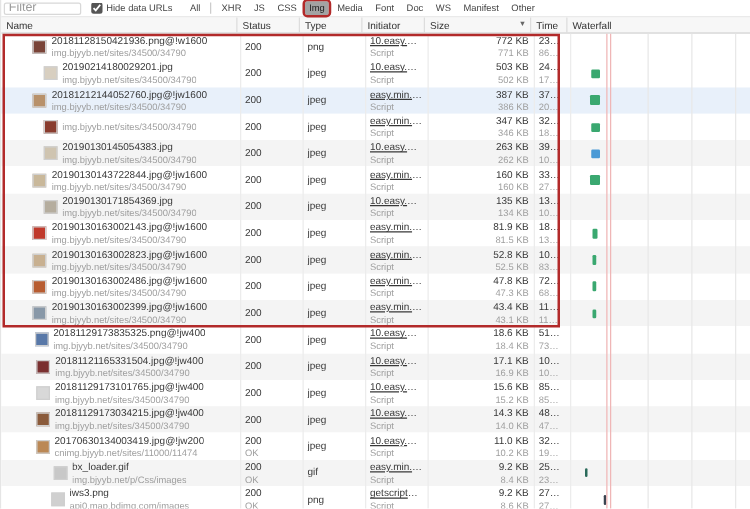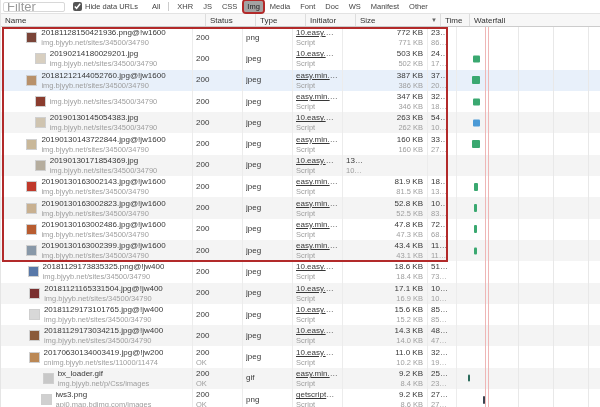--- a/index.html
+++ b/index.html
@@ -2,34 +2,34 @@
 <html><head>
 <meta charset="utf-8">
 <style>
   * { box-sizing: border-box; margin: 0; padding: 0; }
   html,body { background:#fff; }
   body { font-family: "Liberation Sans", "DejaVu Sans", sans-serif; }
   .app { position:relative; width:600px; height:407px; overflow:hidden; background:#fff; border-left:1px solid #e5e5e5; }
 
   
   .toolbar { height:14px; display:flex; align-items:center; border-bottom:1px solid #e3e3e3; font-size:7.5px; color:#333; padding-left:2px; }
-  .filter-input { width:62px; height:10px; font-size:13px; border:1px solid #d8d8d8; border-radius:2px; padding:0 3px; color:#555; outline:none; margin-right:8px; }
+  .filter-input { width:62px; height:10px; font-size:10px; border:1px solid #d8d8d8; border-radius:2px; padding:0 3px; color:#555; outline:none; margin-right:8px; }
   .filter-input::placeholder { color:#9a9a9a; }
   .cb { width:9px; height:9px; margin:0 3px 0 0; accent-color:#555; }
   .cb-label { margin-right:9px; white-space:nowrap; color:#444; }
   .tabs { display:flex; align-items:center; height:14px; }
   .tab { padding:1px 3px; margin:16px 2px; white-space:nowrap; color:#444; cursor:default; border-radius:2px; }
   .tab.selected { background:#a3a3a3; color:#222; outline:2px solid #b22a2a; outline-offset:0px; }
   .tab-sep { width:1px; height:9px; background:#ccc; margin:0 3px; }
 
   
   .grid-header { display:flex; height:13px; background:#f7f7f7; border-bottom:1px solid #ccc; font-size:8px; color:#333; }
   .hcell { display:flex; align-items:center; padding:0 4px; border-right:1px solid #ddd; overflow:hidden; white-space:nowrap; position:relative; }
   .hcell:last-child { border-right:none; }
-  .h-name{width:205px;} .h-status{width:50px;} .h-type{width:50px;} .h-init{width:50px;}
+  .h-name{width:189px;} .h-status{width:50px;} .h-type{width:50px;} .h-init{width:50px;}
   .h-size{width:85px;} .h-time{width:29px;} .h-water{flex:1;}
   .sort-arrow { position:absolute; right:3px; font-size:6px; color:#666; }
 
   
   .rows { position:relative; }
   .row { display:flex; height:21.3px; background:#fff; }
   .row.bg-grey { background:#f4f4f4; }
   .row.bg-blue { background:#e8f0fa; }
   .cell { display:flex; flex-direction:column; justify-content:center; padding:0 4px; overflow:hidden; }
   .c-name { width:191px; flex-direction:row; align-items:center; padding-left:3px; }
@@ -230,21 +230,21 @@
         </div>
     <div class="cell c-init">
       <span class="l1 link">10.easy.min.j…</span>
       <span class="l2">Script</span>
     </div>
     <div class="cell c-size">
       <span class="l1">263 KB</span>
       <span class="l2">262 KB</span>
     </div>
     <div class="cell c-time">
-      <span class="l1">54…</span>
+      <span class="l1">39…</span>
       <span class="l2">10…</span>
     </div>
     <div class="cell c-water">
       <span class="bar" style="display: block; left: 17px; width: 7px; height: 7px; background: rgb(75, 154, 214);"></span>
     </div>
   </div>
       <div class="row">
     <div class="cell c-name">
       <span class="thumb" style="background: rgb(201, 184, 154);"></span>
       <span class="two">
@@ -286,20 +286,24 @@
     <div class="cell c-status">
       <span class="l1">200</span>
 
     </div>
     <div class="cell c-type">
           <span class="l1">jpeg</span>
         </div>
     <div class="cell c-init">
       <span class="l1 link">10.easy.min.j…</span>
       <span class="l2">Script</span>
+    </div>
+    <div class="cell c-size">
+      <span class="l1">135 KB</span>
+      <span class="l2">134 KB</span>
     </div>
     <div class="cell c-time">
       <span class="l1">13…</span>
       <span class="l2">10…</span>
     </div>
     <div class="cell c-water">
       
     </div>
   </div>
       <div class="row">

